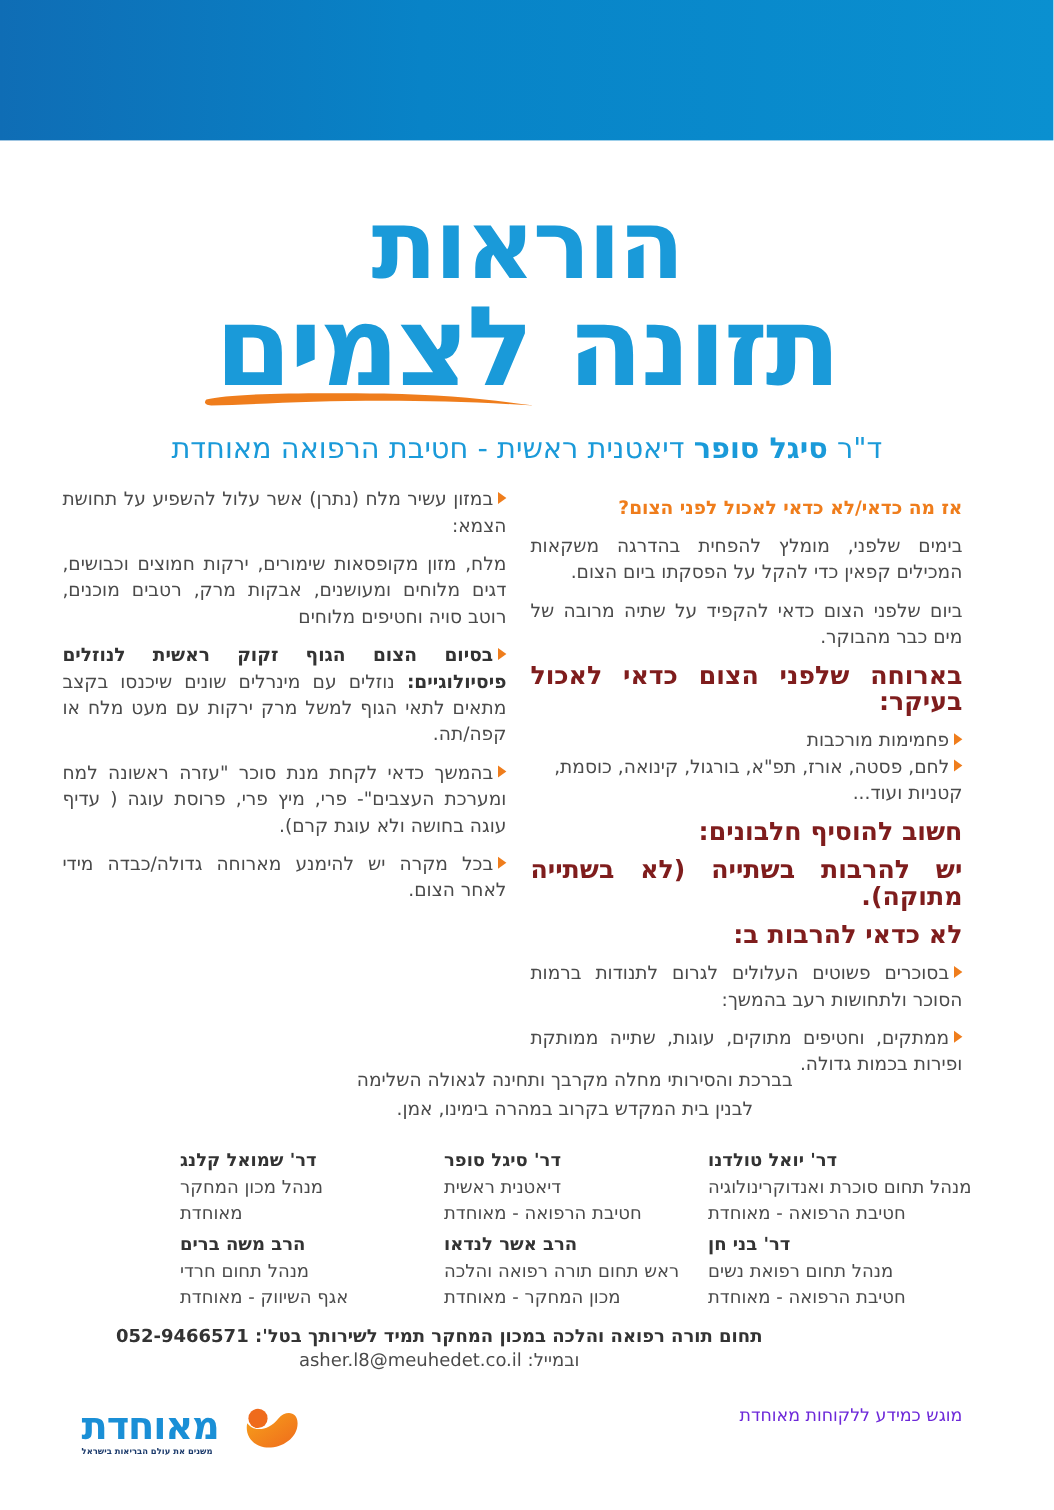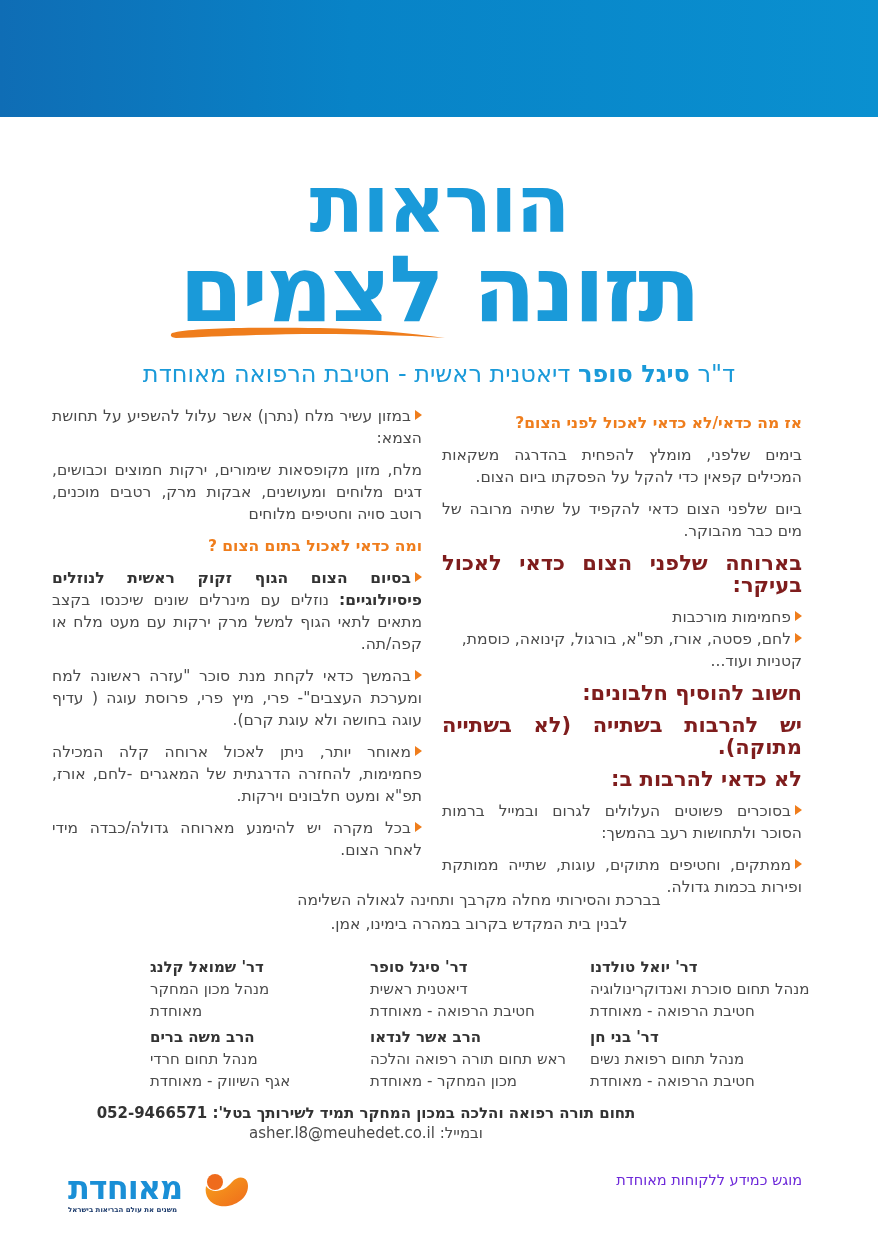--- a/index.html
+++ b/index.html
@@ -66,31 +66,29 @@
 <div class="col right">
   <p class="h-orange">אז מה כדאי/לא כדאי לאכול לפני הצום?</p>
   <p>בימים שלפני, מומלץ להפחית בהדרגה משקאות המכילים קפאין כדי להקל על הפסקתו ביום הצום.</p>
   <p>ביום שלפני הצום כדאי להקפיד על שתיה מרובה של מים כבר מהבוקר.</p>
   <p class="h-dark">בארוחה שלפני הצום כדאי לאכול בעיקר:</p>
   <p class="nj" style="margin-bottom:0"><span class="bullet"></span><span>פחמימות מורכבות</span></p>
   <p class="nj"><span class="bullet"></span><span>לחם, פסטה, אורז, תפ"א, בורגול, קינואה, כוסמת, קטניות ועוד...</span></p>
   <p class="h-dark">חשוב להוסיף חלבונים:</p>
   <p class="h-dark">יש להרבות בשתייה (לא בשתייה מתוקה).</p>
   <p class="h-dark" style="margin-top:10px">לא כדאי להרבות ב:</p>
-  <p><span class="bullet"></span><span>בסוכרים פשוטים העלולים לגרום ובמייל ברמות הסוכר ולתחושות רעב בהמשך:</span></p>
+  <p><span class="bullet"></span><span>בסוכרים פשוטים העלולים לגרום לתנודות ברמות הסוכר ולתחושות רעב בהמשך:</span></p>
   <p><span class="bullet"></span><span>ממתקים, וחטיפים מתוקים, עוגות, שתייה ממותקת ופירות בכמות גדולה.</span></p>
 </div>
 
 <div class="col left">
   <p><span class="bullet"></span><span>במזון עשיר מלח (נתרן) אשר עלול להשפיע על תחושת הצמא:</span></p>
   <p>מלח, מזון מקופסאות שימורים, ירקות חמוצים וכבושים, דגים מלוחים ומעושנים, אבקות מרק, רטבים מוכנים, רוטב סויה וחטיפים מלוחים</p>
-  <p class="h-orange">ומה כדאי לאכול בתום הצום ?</p>
   <p><span class="bullet"></span><b style="color:#333">בסיום הצום הגוף זקוק ראשית לנוזלים פיסיולוגיים:</b> <span>נוזלים עם מינרלים שונים שיכנסו בקצב מתאים לתאי הגוף למשל מרק ירקות עם מעט מלח או קפה/תה.</span></p>
   <p><span class="bullet"></span><span>בהמשך כדאי לקחת מנת סוכר "עזרה ראשונה למח ומערכת העצבים"- פרי, מיץ פרי, פרוסת עוגה ( עדיף עוגה בחושה ולא עוגת קרם).</span></p>
-  <p><span class="bullet"></span><span>מאוחר יותר, ניתן לאכול ארוחה קלה המכילה פחמימות, להחזרה הדרגתית של המאגרים -לחם, אורז, תפ"א ומעט חלבונים וירקות.</span></p>
   <p><span class="bullet"></span><span>בכל מקרה יש להימנע מארוחה גדולה/כבדה מידי לאחר הצום.</span></p>
 </div>
 
 <div class="blessing">
   <div>בברכת והסירותי מחלה מקרבך ותחינה לגאולה השלימה</div>
   <div>לבנין בית המקדש בקרוב במהרה בימינו, אמן.</div>
 </div>
 
 <div class="staff row1">
   <div class="person">

